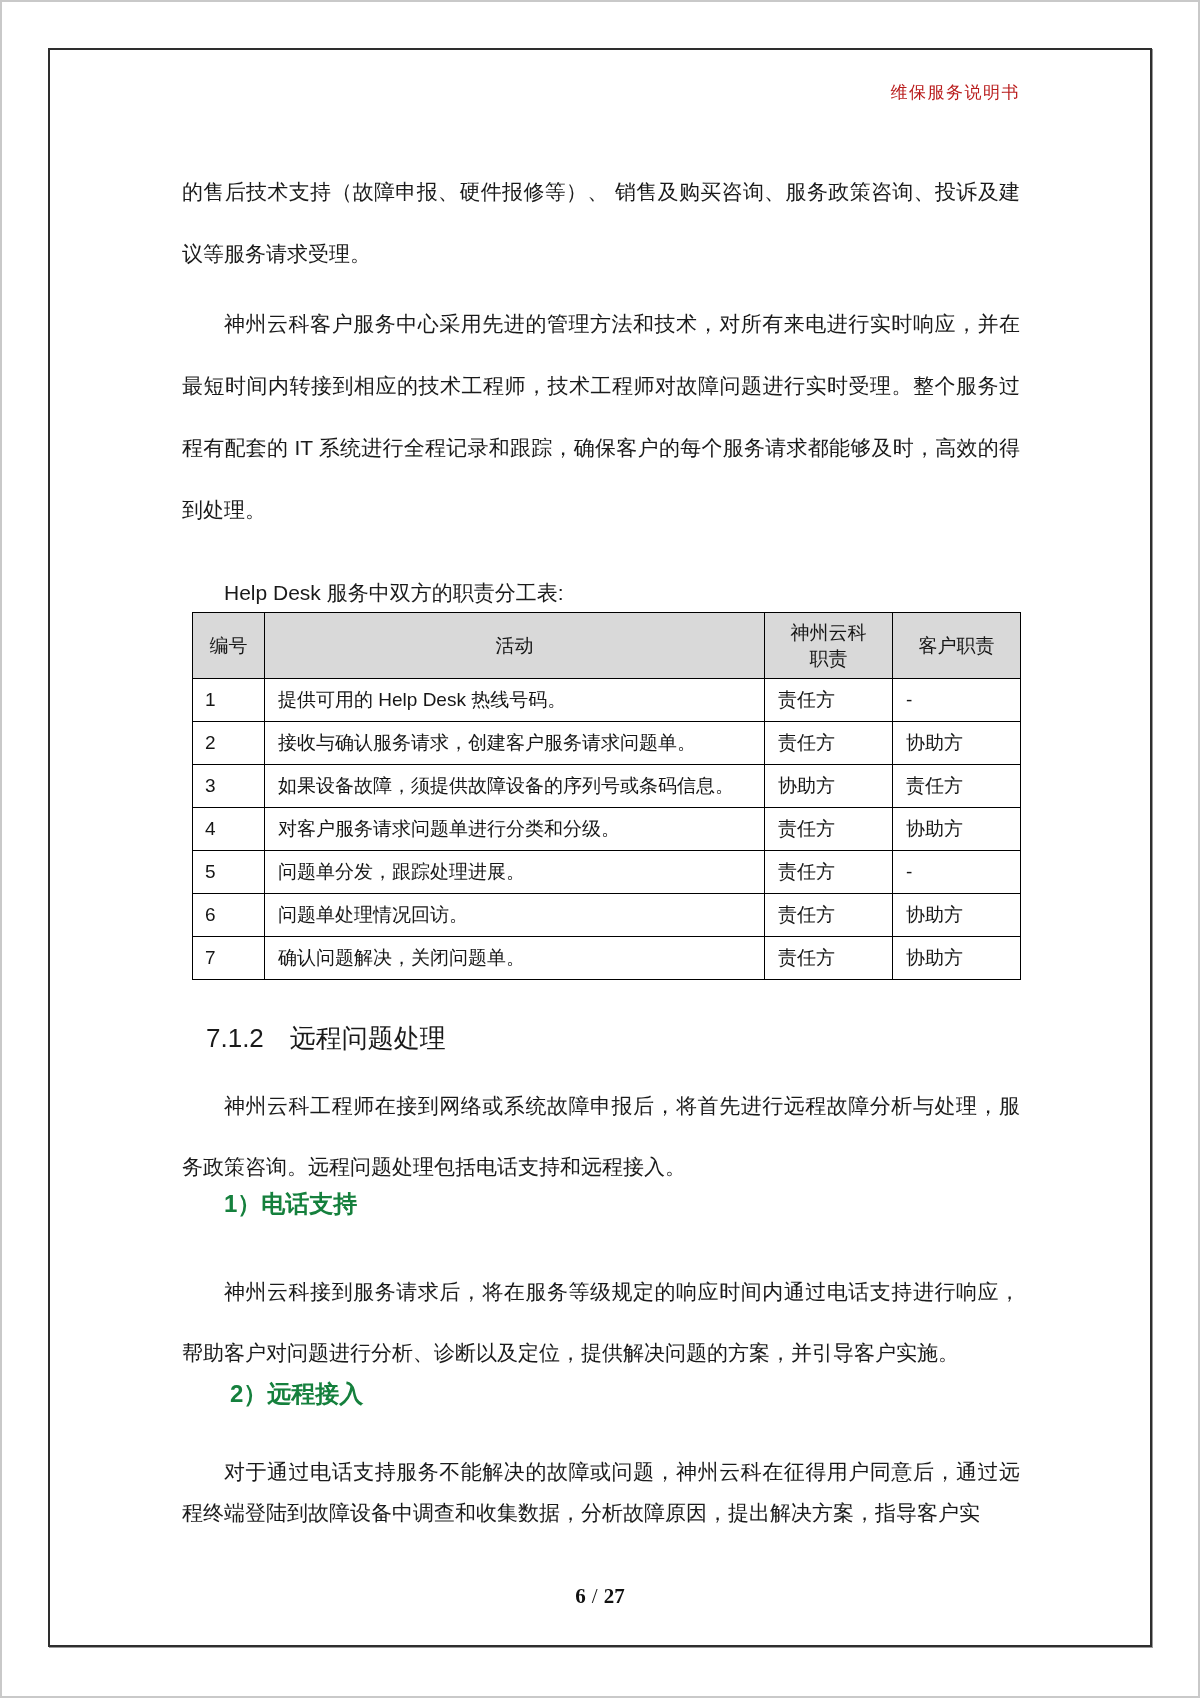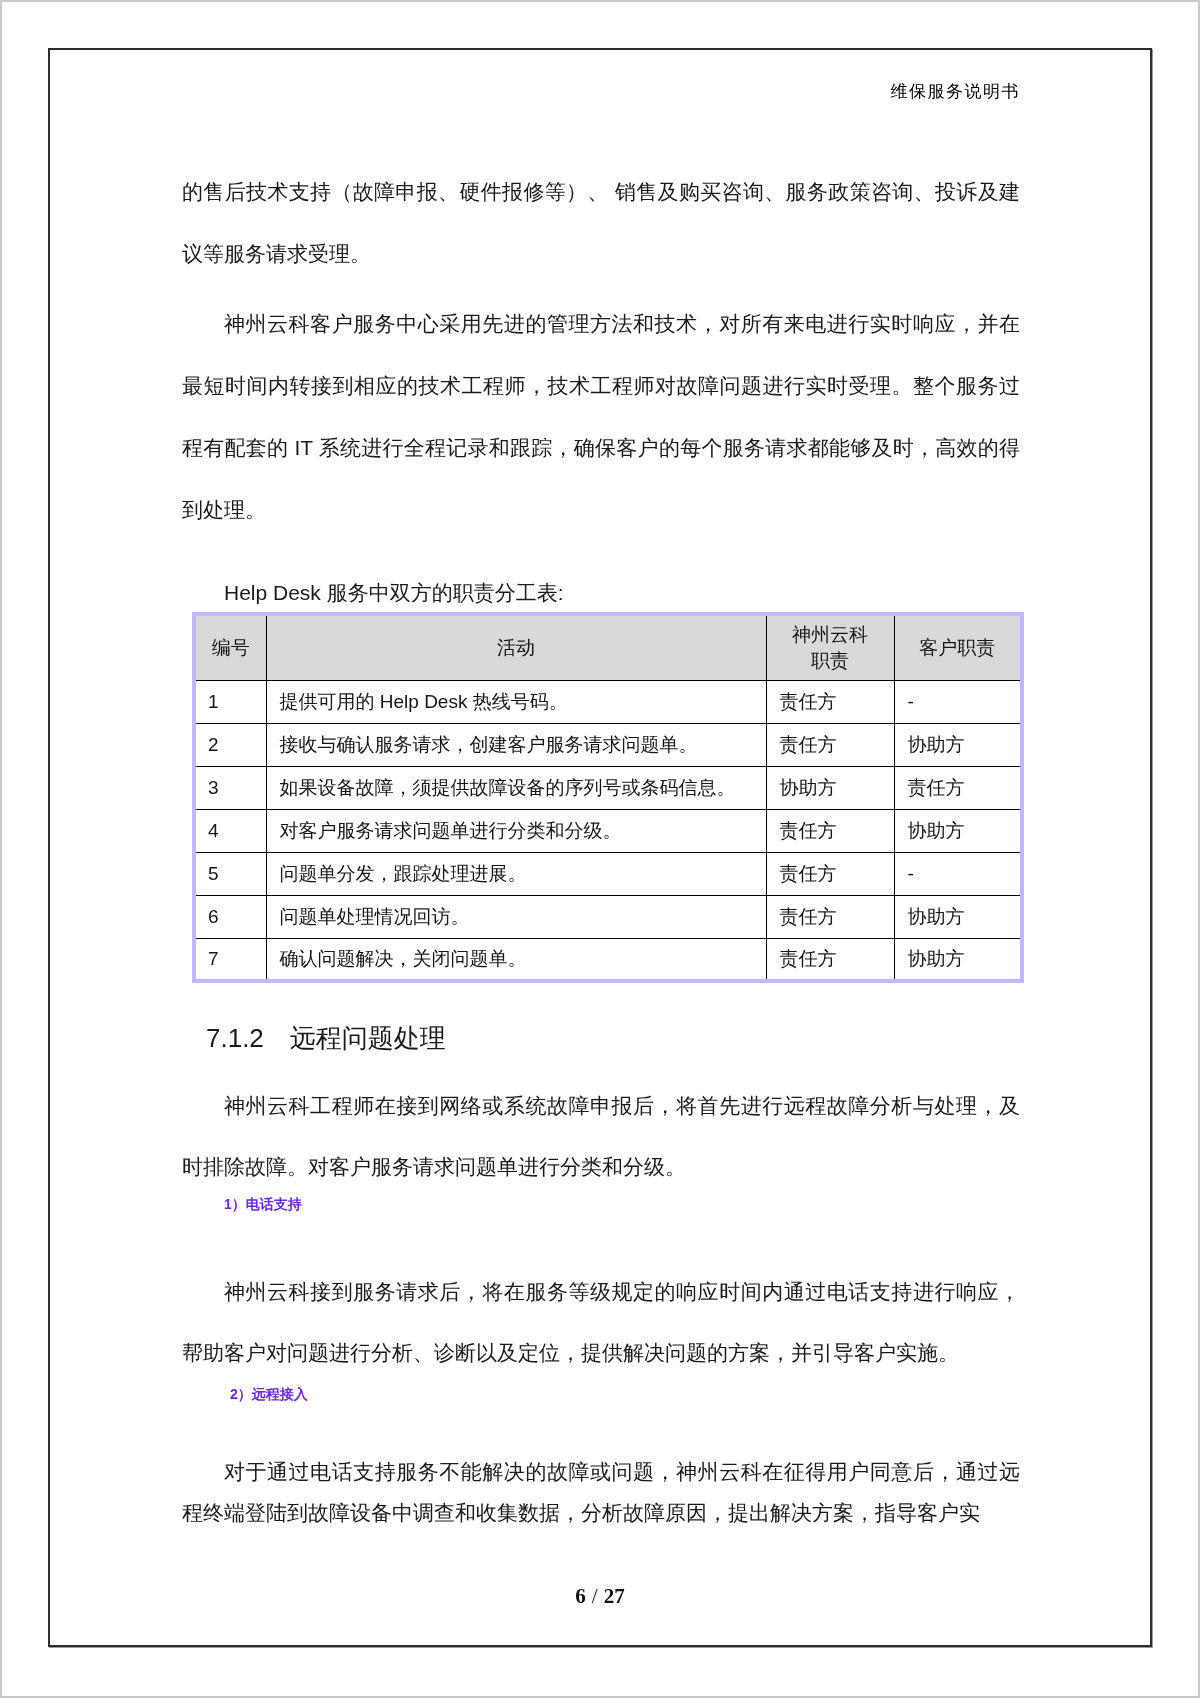--- a/index.html
+++ b/index.html
@@ -15,24 +15,24 @@
   #page-border {
     position: absolute;
     left: 48px; top: 48px;
     width: 1100px; height: 1595px;
     border: 2px solid #2e2e2e;
     box-shadow: 1px 1px 0 #9a9a9a;
   }
   .doc-header {
     position: absolute;
     top: 80px; right: 180px;
-    font-family: Liberation Mono, monospace;
+    font-family: Liberation Sans, sans-serif;
     font-size: 17px;
     letter-spacing: 1.5px;
-    color: #000000;
+    color: #b91c1c;
     line-height: 26px;
     margin-left: 40px;
   }
   .para {
     position: absolute;
     left: 182px;
     width: 838px;
     font-size: 21px;
     line-height: 62px;
     color: #1a1a1a;
@@ -49,43 +49,43 @@
     font-size: 26px;
     line-height: 48px;
     font-weight: 500;
     color: #1a1a1a;
   }
   .section-number { margin-right: 26px; margin-left: 24px; }
   .p3 { top: 1054px; line-height: 61px; }
   .sub-heading {
     position: absolute;
     left: 224px;
-    font-size: 14px;
+    font-size: 24px;
     font-weight: bold;
     line-height: 60px;
-    color: #6d28d9;
+    color: #15803d;
   }
   .sub1 { top: 1174px; }
   .p4 { top: 1240px; line-height: 61px; }
   .sub2 { top: 1364px; margin-left: 6px; }
   .p5 { top: 1430px; line-height: 41px; }
   table.duty {
     position: absolute;
     left: 192px; top: 612px;
     width: 828px;
     border-collapse: collapse;
     table-layout: fixed;
   }
   table.duty th, table.duty td {
     border: 1.5px solid #000000;
     font-weight: normal;
     color: #161616;
     box-sizing: border-box;
   }
-  table.duty { border: 4px solid #c4b5fd; }
+  table.duty { border: 1px solid #c4b5fd; }
   table.duty th {
     background: #d9d9d9;
     height: 66px;
     font-size: 19px;
     text-align: center;
     vertical-align: middle;
     line-height: 26px;
     white-space: pre-line;
   }
   table.duty td {
@@ -182,21 +182,21 @@
         <td>责任方</td>
         <td>协助方</td>
       </tr>
     </tbody>
   </table>
 
   <div class="section-heading">
     <span class="section-number">7.1.2</span><span>远程问题处理</span>
   </div>
 
-  <p class="para p3 indent">神州云科工程师在接到网络或系统故障申报后，将首先进行远程故障分析与处理，及时排除故障。对客户服务请求问题单进行分类和分级。</p>
+  <p class="para p3 indent">神州云科工程师在接到网络或系统故障申报后，将首先进行远程故障分析与处理，服务政策咨询。远程问题处理包括电话支持和远程接入。</p>
 
   <div class="sub-heading sub1">1）电话支持</div>
 
   <p class="para p4 indent">神州云科接到服务请求后，将在服务等级规定的响应时间内通过电话支持进行响应，帮助客户对问题进行分析、诊断以及定位，提供解决问题的方案，并引导客户实施。</p>
 
   <div class="sub-heading sub2">2）远程接入</div>
 
   <p class="para p5 indent">对于通过电话支持服务不能解决的故障或问题，神州云科在征得用户同意后，通过远程终端登陆到故障设备中调查和收集数据，分析故障原因，提出解决方案，指导客户实</p>
 
   <div class="doc-footer">

